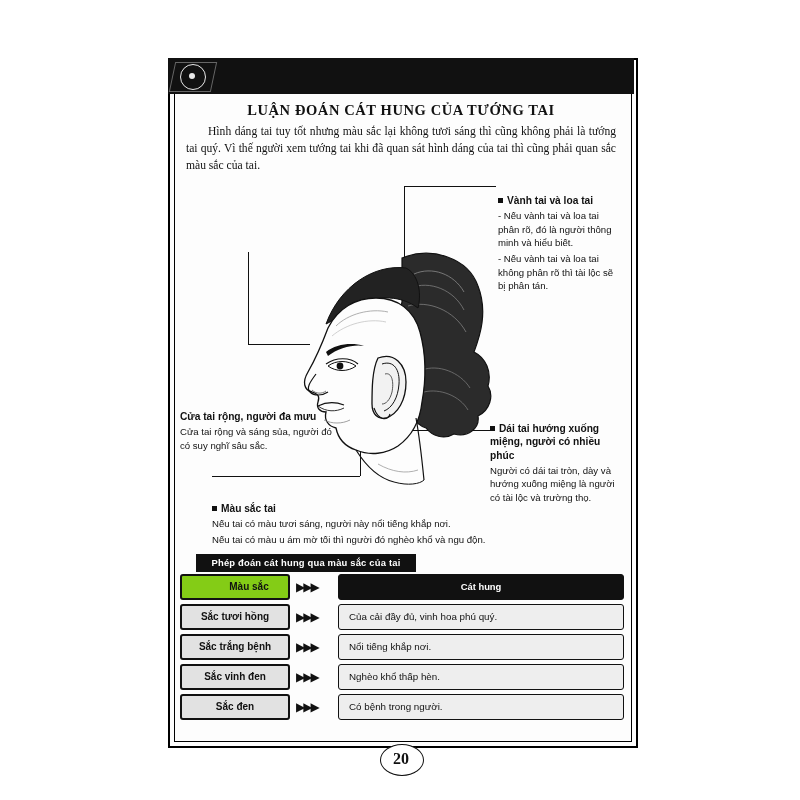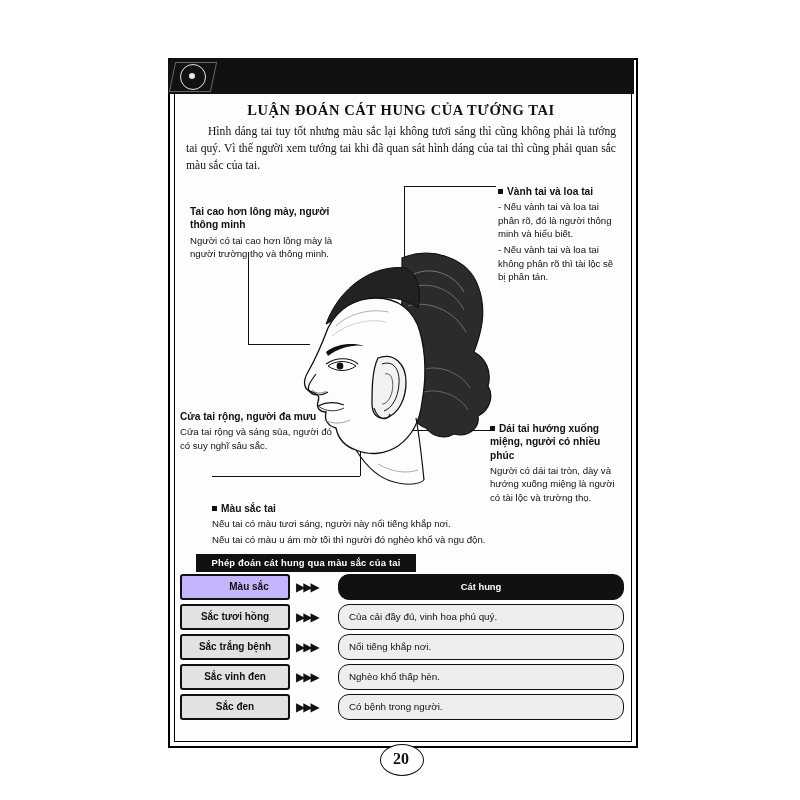--- a/index.html
+++ b/index.html
@@ -116,21 +116,21 @@
   .note .note-body {
     font-family: "Liberation Sans", sans-serif;
     font-size: 9.6px;
     line-height: 1.42;
   }
   .note .note-body p { margin: 0 0 2px 0; }
 
   .note-ear-high { left: 190px; top: 205px; width: 160px; }
   .note-ear-gate { left: 180px; top: 410px; width: 160px; }
   .note-ear-color { left: 212px; top: 502px; width: 300px; }
-  .note-ear-rim { left: 498px; top: 185px; width: 120px; }
+  .note-ear-rim { left: 498px; top: 194px; width: 120px; }
   .note-ear-lobe { left: 490px; top: 422px; width: 126px; }
 
   .bullet-sq {
     display: inline-block;
     width: 5px;
     height: 5px;
     background: #111;
     margin-right: 4px;
     vertical-align: 1px;
   }
@@ -186,41 +186,41 @@
     background: #e2e2e2;
     font-family: "Liberation Sans", sans-serif;
     font-size: 10px;
     font-weight: bold;
     line-height: 22px;
     text-align: center;
     color: #111;
     box-sizing: border-box;
   }
   .cell-left.dark {
-    background: #c4b5fd;
+    background: #84cc16;
     padding-left: 28px;
   }
   .arrows {
     position: absolute;
     left: 116px; top: 4px;
     width: 40px;
     height: 18px;
     color: #111;
     font-size: 12px;
     letter-spacing: -2px;
     line-height: 18px;
     font-family: "DejaVu Sans", sans-serif;
   }
   .cell-right {
     position: absolute;
     left: 158px; top: 0;
     width: 286px;
     height: 26px;
     border: 1.6px solid #111;
-    border-radius: 11px;
+    border-radius: 3px;
     background: #eeeeee;
     font-family: "Liberation Sans", sans-serif;
     font-size: 9.8px;
     line-height: 24px;
     padding-left: 10px;
     color: #111;
     box-sizing: border-box;
   }
   .cell-right.header {
     background: #111;
@@ -335,24 +335,20 @@
 
     <path d="M92 168 C96 180 106 182 108 174" fill="none" stroke="#111" stroke-width="1.1"></path>
 
     <path d="M74 210 C84 226 96 238 112 242" fill="none" stroke="#111" stroke-width="1.2"></path>
     <path d="M134 178 C138 200 140 220 142 240" fill="none" stroke="#111" stroke-width="1.2"></path>
     <path d="M112 242 C126 246 138 244 142 240" fill="none" stroke="#111" stroke-width="1"></path>
 
     <path d="M96 224 C110 232 124 234 136 230" fill="none" stroke="#9b9b9b" stroke-width="0.8"></path>
   </svg>
 
-  <div class="note note-ear-high">
-    <div class="note-title">Tai cao hơn lông mày, người thông minh</div>
-    <div class="note-body">Người có tai cao hơn lông mày là người trường thọ và thông minh.</div>
-  </div>
 
   <div class="note note-ear-gate">
     <div class="note-title">Cửa tai rộng, người đa mưu</div>
     <div class="note-body">Cửa tai rộng và sáng sủa, người đó có suy nghĩ sâu sắc.</div>
   </div>
 
   <div class="note note-ear-color">
     <div class="note-title"><span class="bullet-sq"></span><span>Màu sắc tai</span></div>
     <div class="note-body">
       <p>Nếu tai có màu tươi sáng, người này nổi tiếng khắp nơi.</p>

